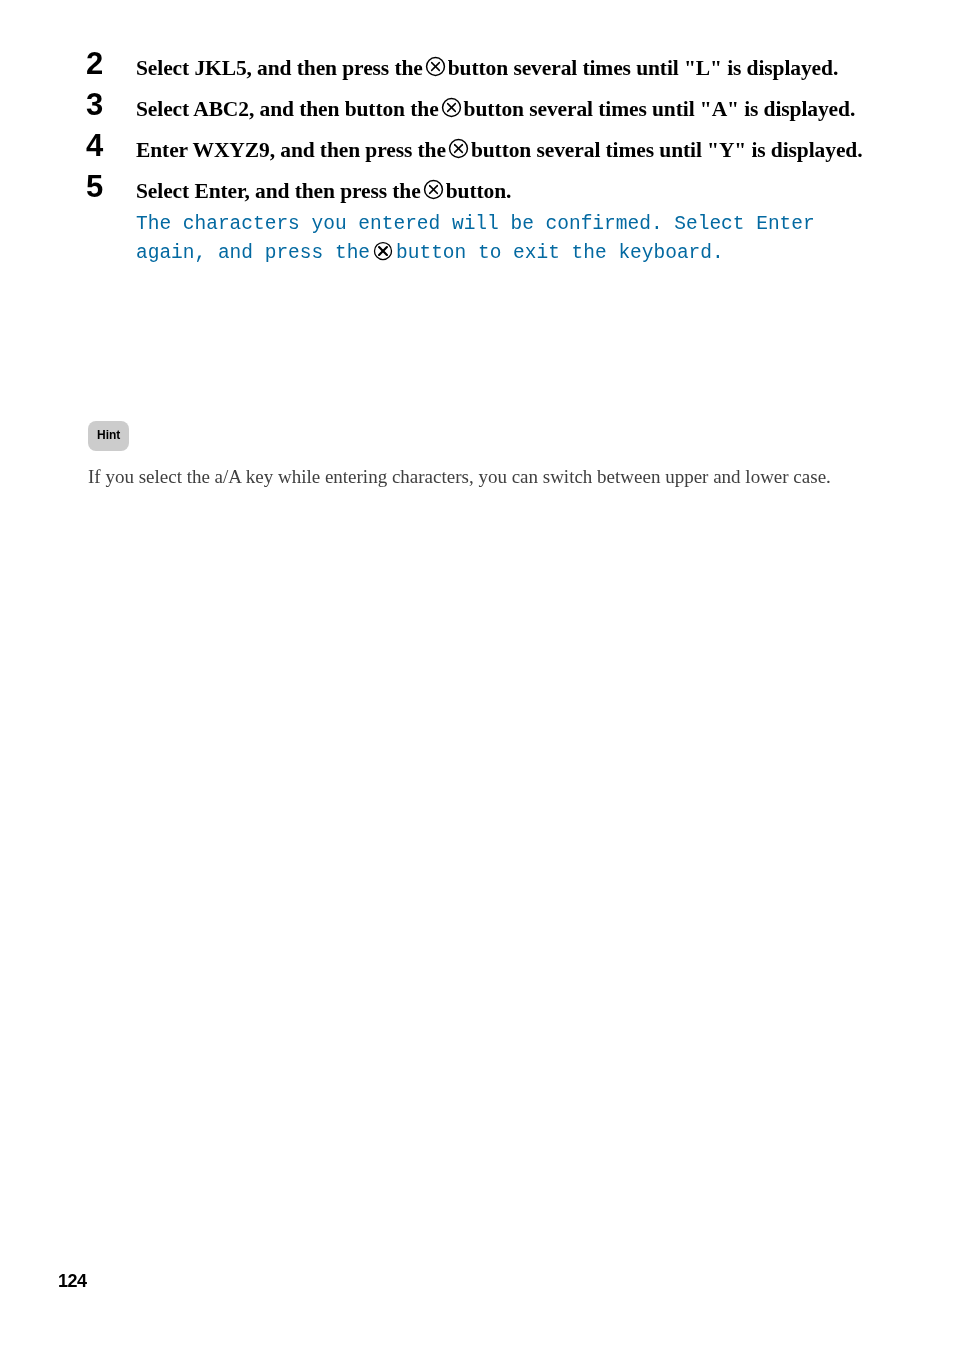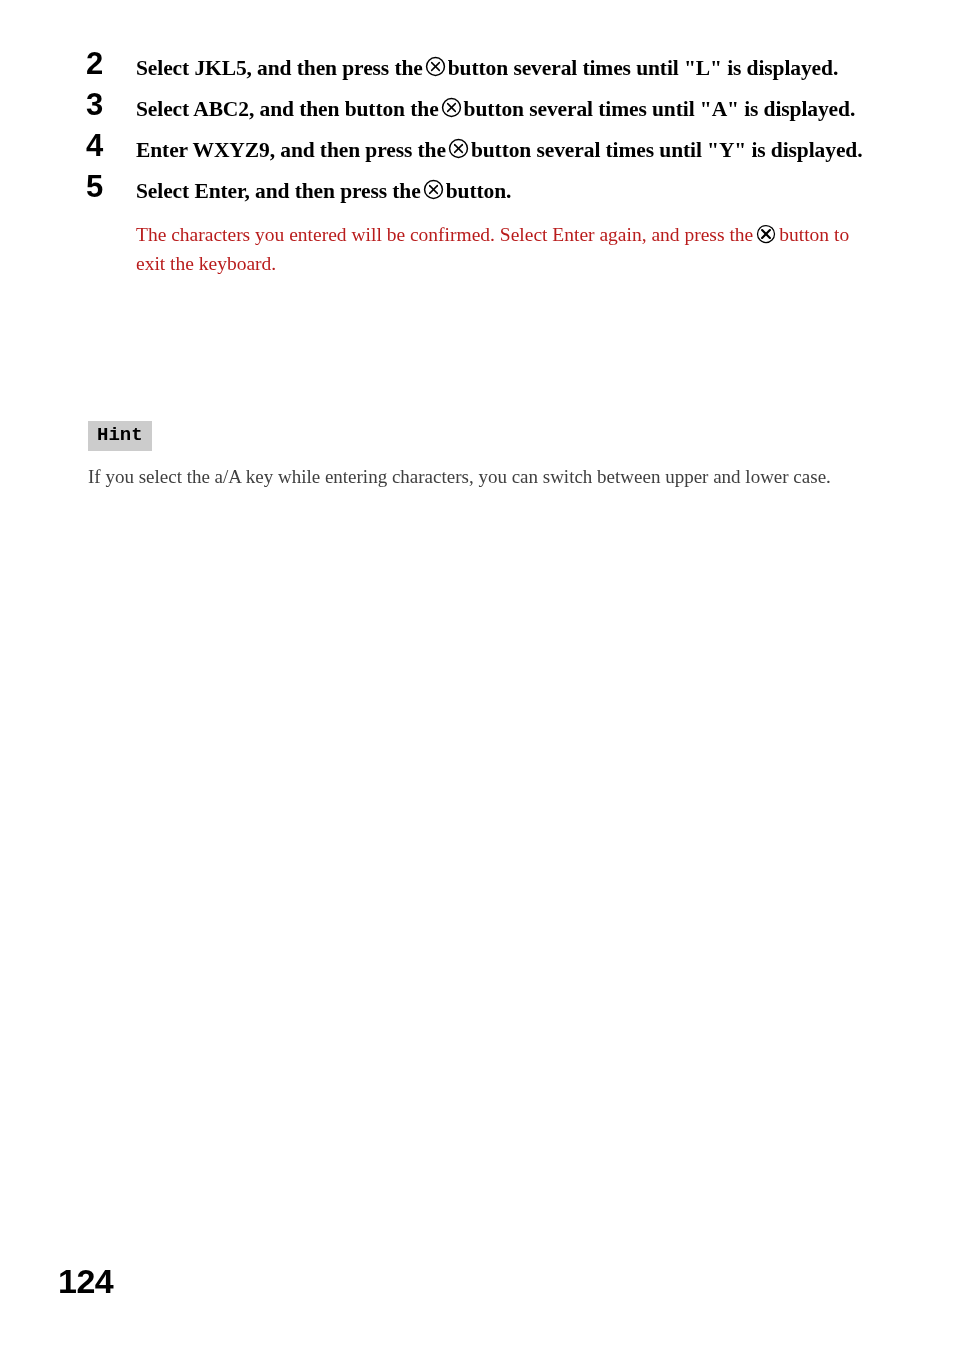--- a/index.html
+++ b/index.html
@@ -57,25 +57,25 @@
   .step-title {
     font-family: Liberation Serif, serif;
     font-weight: bold;
     font-size: 21.5px;
     line-height: 32px;
     letter-spacing: -0.1px;
     color: #000;
   }
 
   .step-desc {
-    font-family: Liberation Serif, serif;
+    font-family: Liberation Mono, monospace;
     font-size: 19.5px;
     line-height: 29px;
-    color: #b91c1c;
-    margin-top: 13px;
+    color: #0369a1;
+    margin-top: 3px;
   }
 
   
   .xbtn {
     display: inline-block;
     vertical-align: -2px;
     width: 21px;
     height: 21px;
     position: relative;
     margin: 0 2px;
@@ -93,26 +93,27 @@
   .hint-wrap {
     position: absolute;
     left: 88px;
     top: 421px;
     width: 756px;
   }
 
   .hint-label {
     display: inline-block;
     background: #cccccc;
-    font-family: Liberation Mono, monospace;
-    font-weight: bold;
-    font-size: 19px;
+    font-family: Liberation Sans, sans-serif;
+    font-weight: bold;
+    font-size: 12px;
     line-height: 19px;
     padding: 5px 9px 6px 9px;
     color: #000;
+    border-radius: 8px;
   }
 
   .hint-text {
     font-family: "Liberation Serif", "DejaVu Serif", serif;
     font-size: 19px;
     line-height: 27px;
     color: #404040;
     margin-top: 12px;
     width: 754px;
   }
@@ -122,21 +123,21 @@
     position: absolute;
     left: 58px;
     top: 1268px;
     display: flex;
     align-items: baseline;
   }
 
   .footer-pageno {
     font-family: "Liberation Sans", "DejaVu Sans", sans-serif;
     font-weight: bold;
-    font-size: 34px;
+    font-size: 18px;
     line-height: 27px;
     letter-spacing: -0.5px;
     color: #000;
     width: 79px;
   }
 
   .footer-title {
     font-family: "Liberation Sans", "DejaVu Sans", sans-serif;
     font-weight: normal;
     font-size: 19px;

